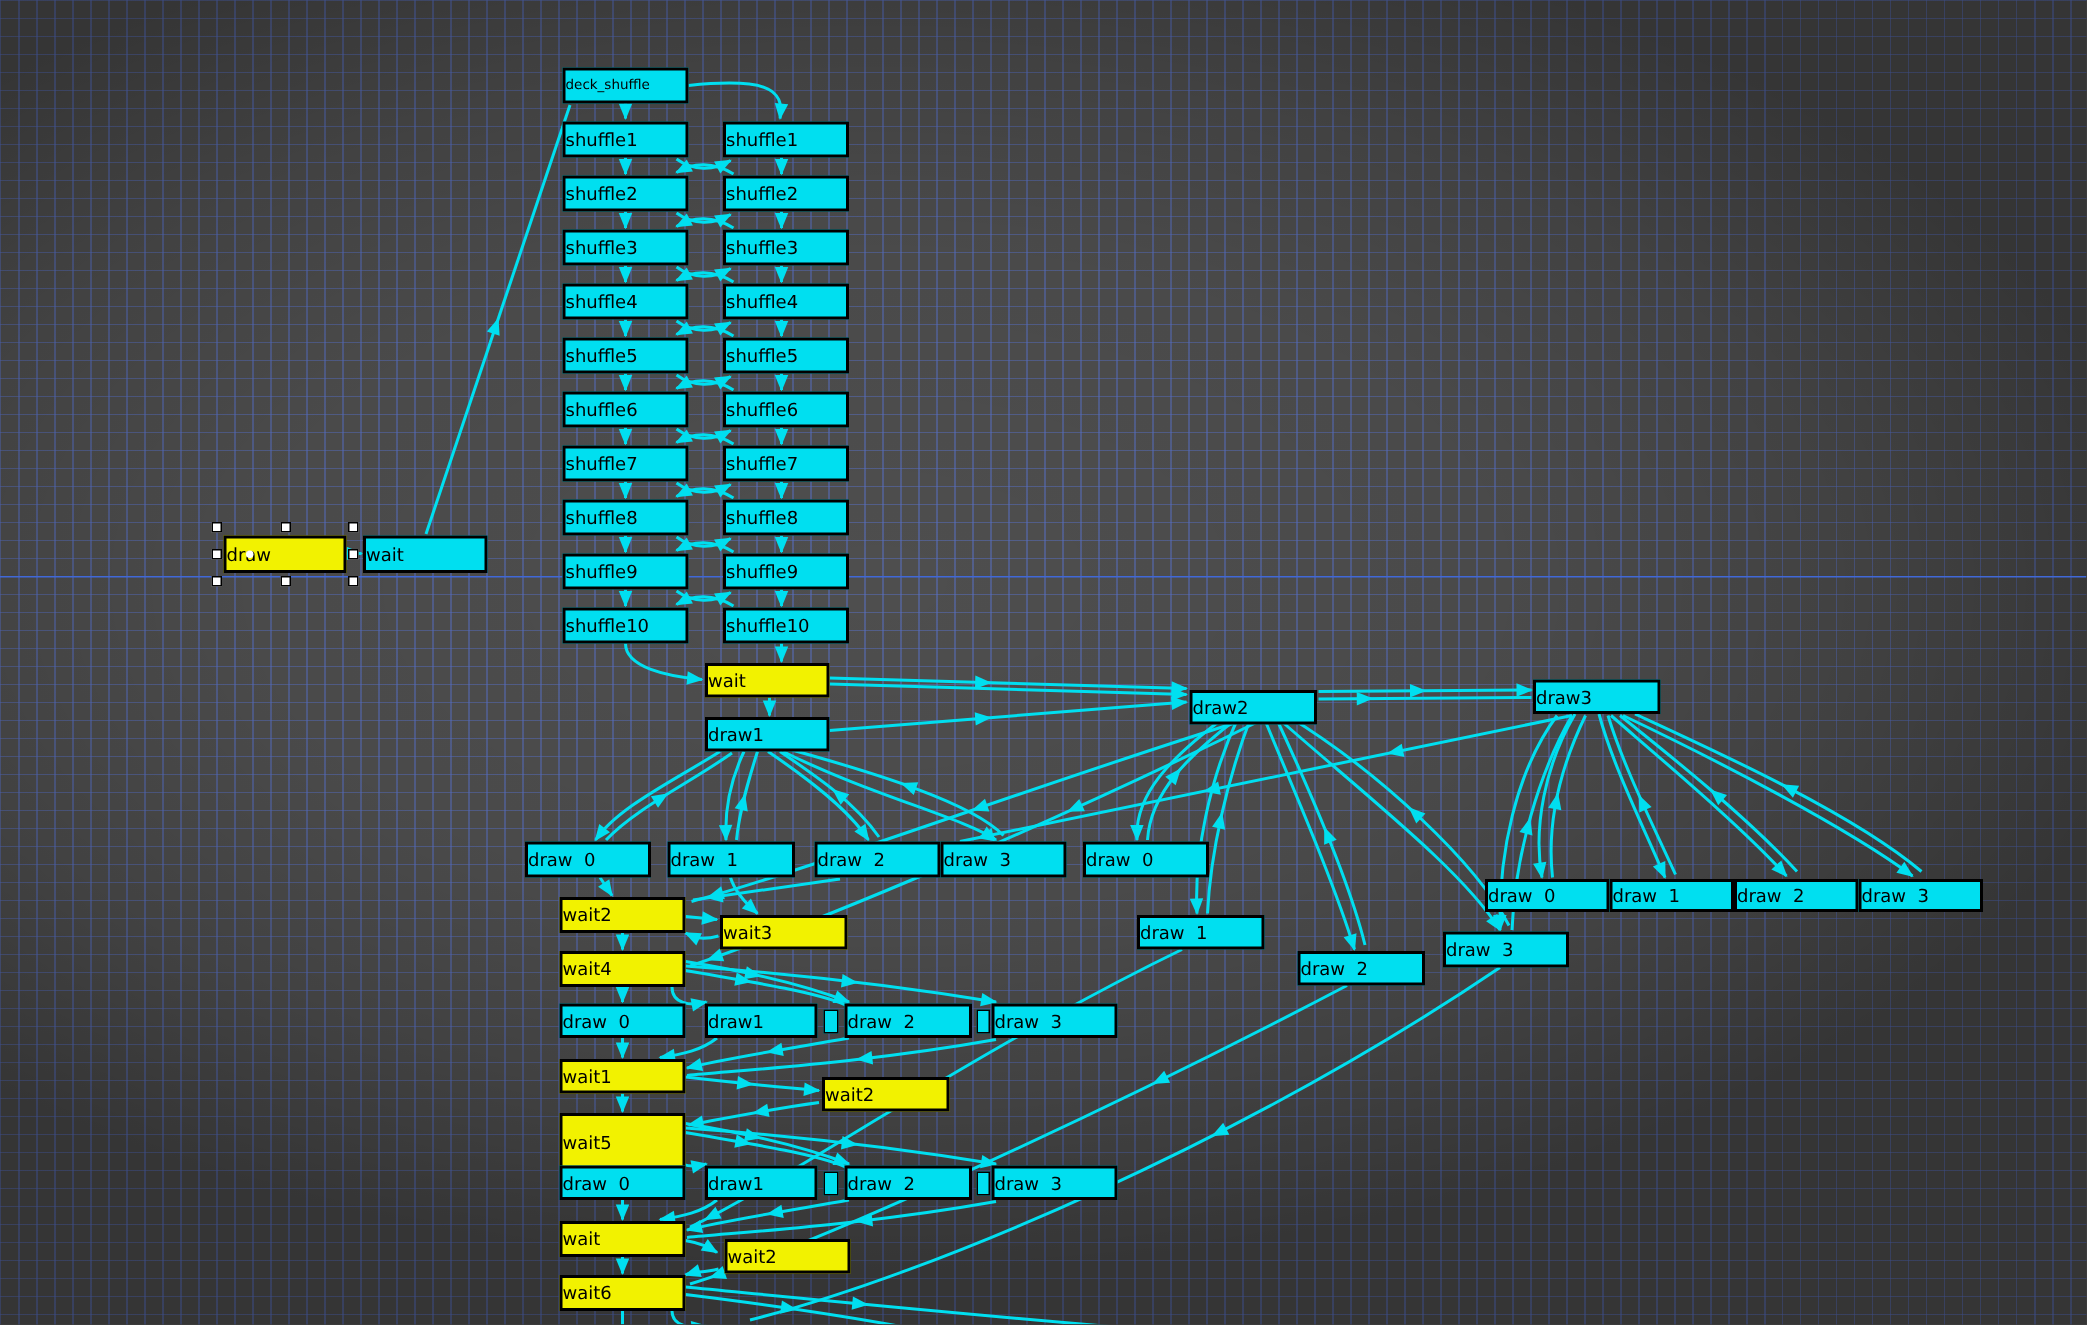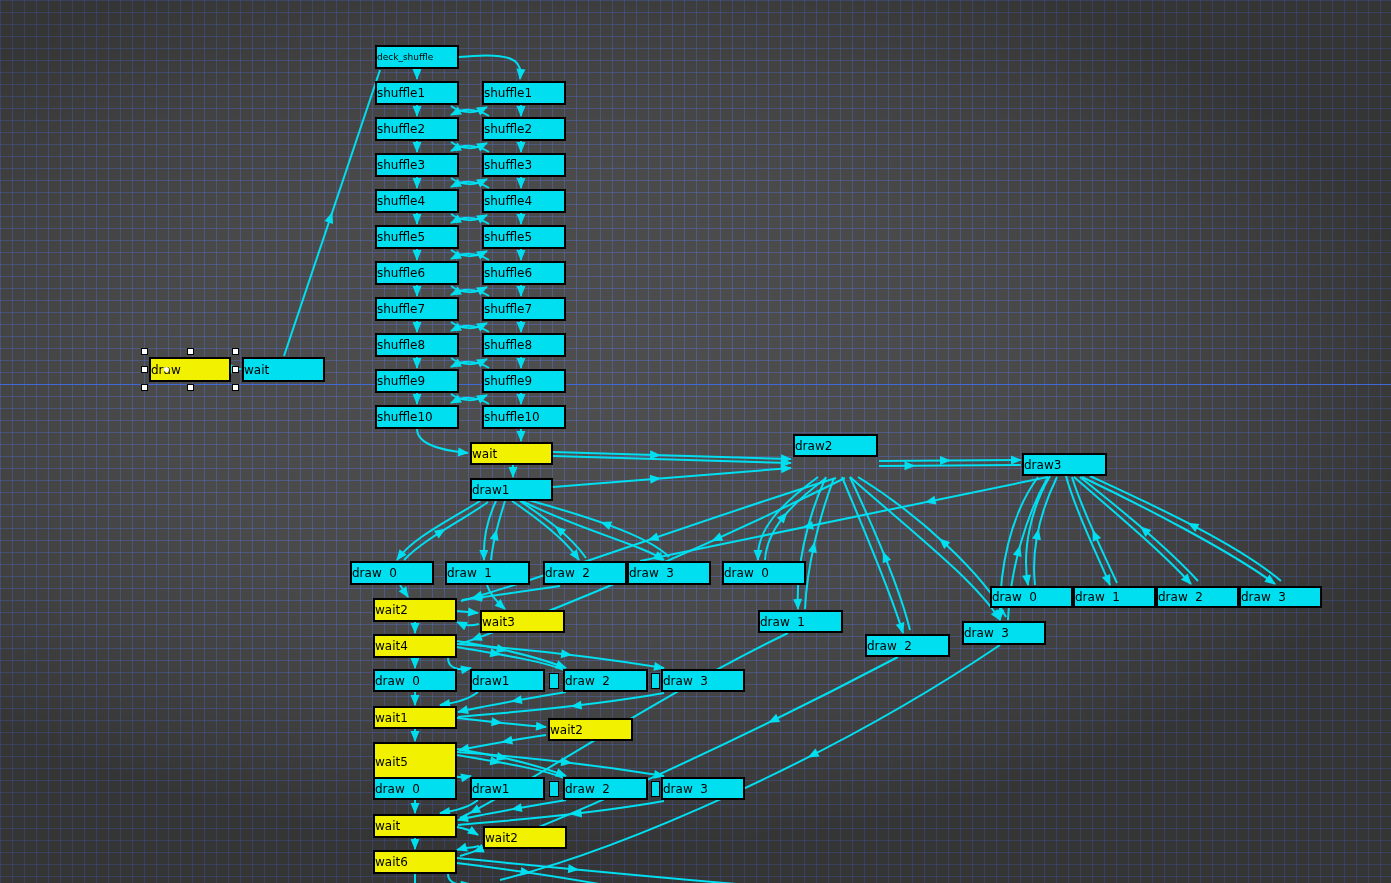--- a/index.html
+++ b/index.html
@@ -317,21 +317,21 @@
       <div class="node cyan" style="left: 482px; top: 225px; width: 84px; height: 24px;"><span>shuffle5</span></div>
       <div class="node cyan" style="left: 482px; top: 261px; width: 84px; height: 24px;"><span>shuffle6</span></div>
       <div class="node cyan" style="left: 482px; top: 297px; width: 84px; height: 24px;"><span>shuffle7</span></div>
       <div class="node cyan" style="left: 482px; top: 333px; width: 84px; height: 24px;"><span>shuffle8</span></div>
       <div class="node cyan" style="left: 482px; top: 369px; width: 84px; height: 24px;"><span>shuffle9</span></div>
       <div class="node cyan" style="left: 482px; top: 405px; width: 84px; height: 24px;"><span>shuffle10</span></div>
       <div class="node yellow" style="left: 149px; top: 357px; width: 82px; height: 25px;"><span>draw</span></div>
       <div class="node cyan" style="left: 242px; top: 357px; width: 83px; height: 25px;"><span>wait</span></div>
       <div class="node yellow" style="left: 470px; top: 442px; width: 83px; height: 23px;"><span>wait</span></div>
       <div class="node cyan" style="left: 470px; top: 478px; width: 83px; height: 23px;"><span>draw1</span></div>
-      <div class="node cyan" style="left: 793px; top: 434px; width: 85px; height: 23px;"><span>draw2</span></div>
+      <div class="node cyan" style="left: 793px; top: 460px; width: 85px; height: 23px;"><span>draw2</span></div>
       <div class="node cyan" style="left: 1022px; top: 453px; width: 85px; height: 23px;"><span>draw3</span></div>
       <div class="node cyan" style="left: 350px; top: 561px; width: 84px; height: 24px;"><span>draw  0</span></div>
       <div class="node cyan" style="left: 445px; top: 561px; width: 85px; height: 24px;"><span>draw  1</span></div>
       <div class="node cyan" style="left: 543px; top: 561px; width: 84px; height: 24px;"><span>draw  2</span></div>
       <div class="node cyan" style="left: 627px; top: 561px; width: 84px; height: 24px;"><span>draw  3</span></div>
       <div class="node cyan" style="left: 722px; top: 561px; width: 84px; height: 24px;"><span>draw  0</span></div>
       <div class="node cyan" style="left: 990px; top: 586px; width: 83px; height: 22px;"><span>draw  0</span></div>
       <div class="node cyan" style="left: 1073px; top: 586px; width: 83px; height: 22px;"><span>draw  1</span></div>
       <div class="node cyan" style="left: 1156px; top: 586px; width: 83px; height: 22px;"><span>draw  2</span></div>
       <div class="node cyan" style="left: 1239px; top: 586px; width: 83px; height: 22px;"><span>draw  3</span></div>

